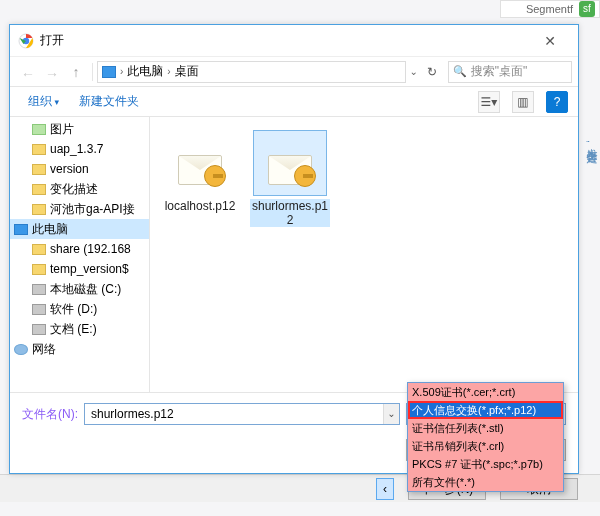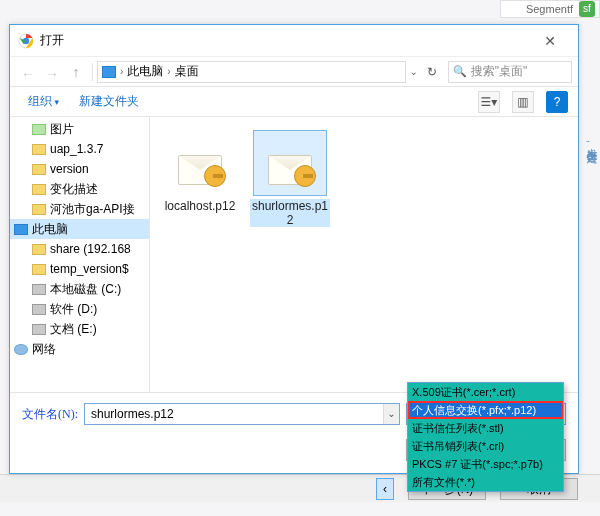--- a/index.html
+++ b/index.html
@@ -56,31 +56,31 @@
   .cert-ico{width:44px;height:44px;position:relative;}
   .cert-ico .env{width:44px;height:30px;background:#fffef7;border:1px solid #d0cbb6;position:absolute;bottom:0;border-radius:2px;}
   .cert-ico .env::before{content:"";position:absolute;left:0;right:0;top:0;height:14px;background:linear-gradient(#faf9ef,#efe9d6);clip-path:polygon(0 0,100% 0,50% 100%);}
   .cert-ico .key{position:absolute;right:-4px;bottom:-2px;width:22px;height:22px;border-radius:50%;background:#f3b63b;border:1px solid #c78f1f;}
   .cert-ico .key::after{content:"";position:absolute;right:2px;top:8px;width:10px;height:4px;background:#c78f1f;}
   .item .caption{font-size:12px;color:#222;word-break:break-all;}
   .item.sel .caption{background:#cce8ff;}
 
   .footer{border-top:1px solid #e5e5e5;padding:10px 12px 12px;display:flex;flex-direction:column;gap:6px;}
   .row-fn{display:flex;align-items:center;gap:6px;}
-  .lbl{color:#1d4ed8;white-space:nowrap;font-family:Liberation Serif, serif;}
+  .lbl{color:#8b5cf6;white-space:nowrap;}
   .fn-input{flex:1;height:22px;border:1px solid #7aa7d6;padding:0 16px 0 6px;}
   .fn-wrap{flex:1;position:relative;display:flex;}
   .fn-wrap .dd{position:absolute;right:1px;top:1px;bottom:1px;width:16px;text-align:center;color:#555;border-left:1px solid #dcdcdc;background:#f0f0f0;line-height:20px;font-size:10px;}
   .filter{width:160px;height:22px;border:1px solid #7aa7d6;background:#eef5fc;display:flex;align-items:center;padding:0 14px 0 4px;white-space:nowrap;overflow:hidden;position:relative;}
   .filter .dd{position:absolute;right:1px;top:1px;bottom:1px;width:14px;text-align:center;color:#555;border-left:1px solid #cfd9e6;background:#e3edf8;line-height:18px;font-size:10px;}
   .row-btn{display:flex;justify-content:flex-end;gap:8px;margin-top:8px;}
   .btn{min-width:76px;height:22px;border:1px solid #adadad;background:#e1e1e1;text-align:center;line-height:20px;}
 
   
-  .ddlist{position:absolute;right:14px;top:357px;width:157px;border:1px solid #6b9dd6;background:#14b8a6;box-shadow:2px 2px 6px rgba(0,0,0,.25);}
+  .ddlist{position:absolute;right:14px;top:357px;width:157px;border:1px solid #6b9dd6;background:#fca5a5;box-shadow:2px 2px 6px rgba(0,0,0,.25);}
   .ddlist .opt{height:18px;line-height:18px;padding:0 4px;white-space:nowrap;overflow:hidden;font-size:11px;}
   .ddlist .opt.hl{background:#1a6fd6;color:#fff;outline:2px solid #ff2a2a;outline-offset:-2px;}
 </style>
 </head>
 <body>
 
 <div class="bg-top-right">
   <span class="seg">Segmentf</span>
   <span class="sf">sf</span>
 </div>

